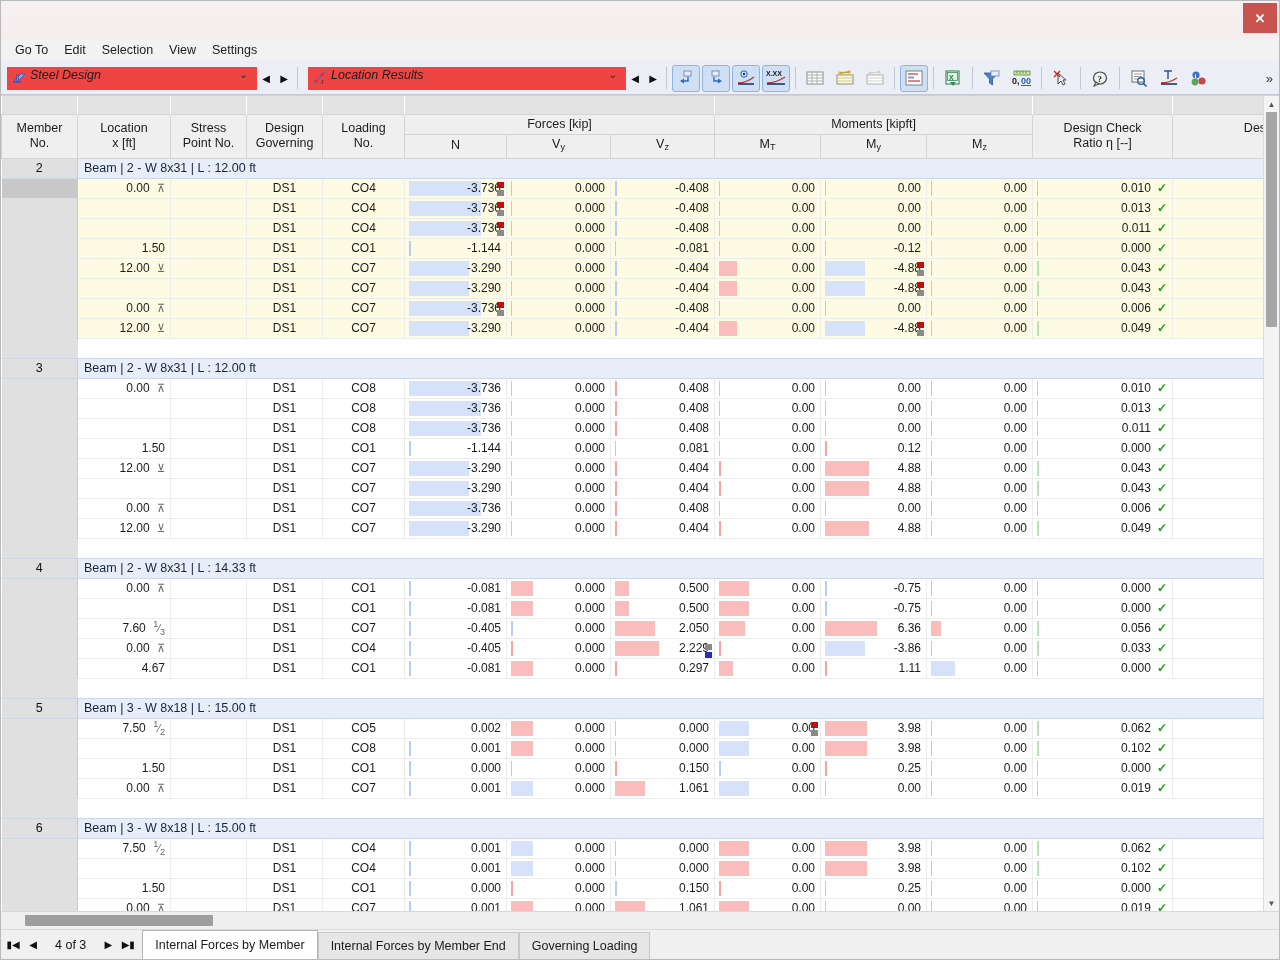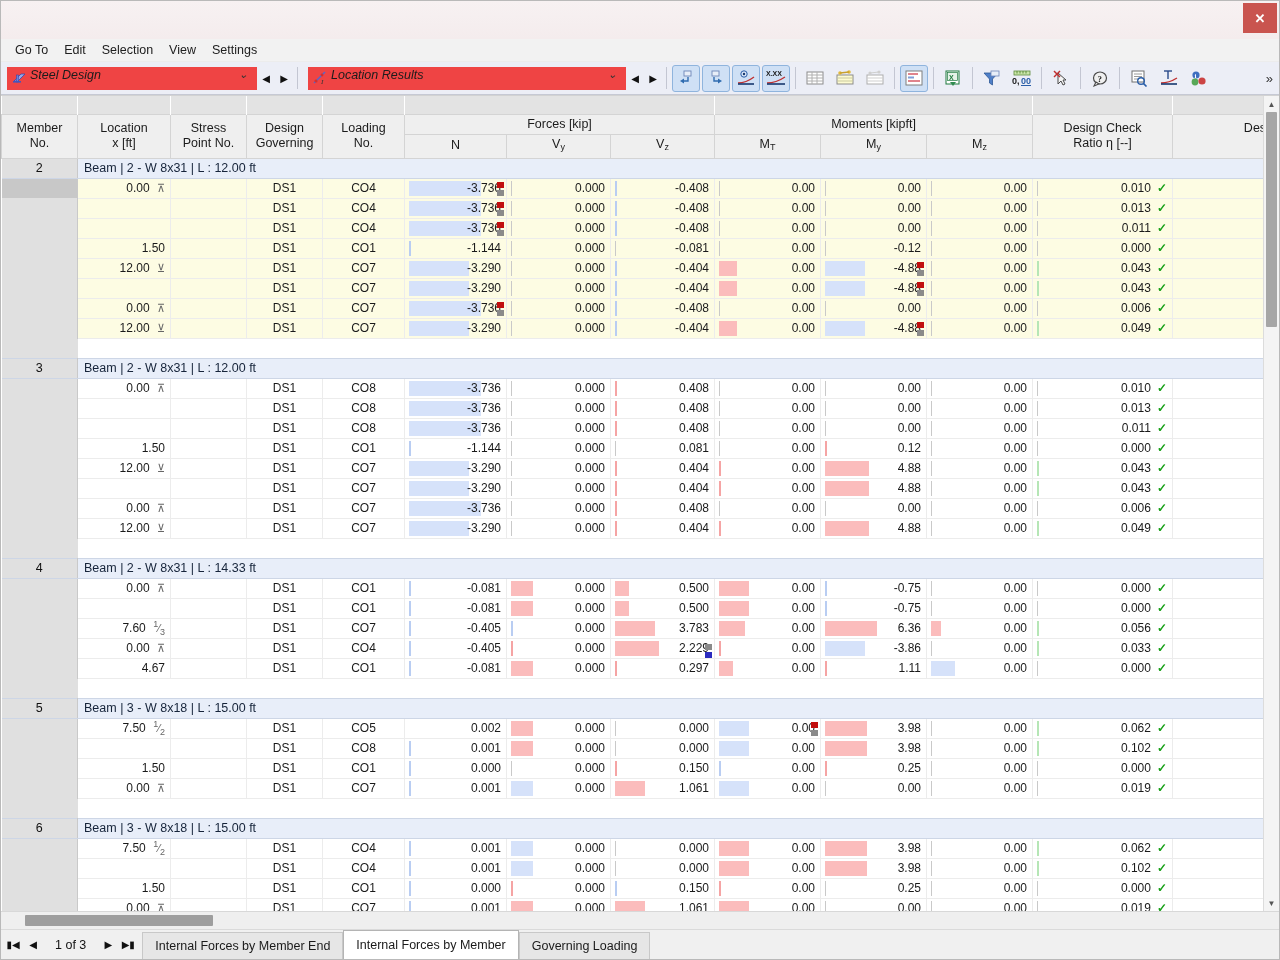--- a/index.html
+++ b/index.html
@@ -904,21 +904,21 @@
             <td class="typecell"></td>
           </tr>
           <tr class="datarow">
             <td class="memcell"></td>
             <td><span class="val">7.60</span> <span class="node-mark"><sup class="frac">1</sup>⁄<sub class="frac">3</sub></span></td>
             <td><span class="val"></span></td>
             <td class="ctr"><span class="val">DS1</span></td>
             <td class="ctr"><span class="val">CO7</span></td>
             <td class=""><span class="bar line-blue" style="left:4px"></span><span class="val">-0.405</span></td>
             <td class=""><span class="bar line-blue" style="left:4px"></span><span class="val">0.000</span></td>
-            <td class=""><span class="bar red" style="left:4px;width:40px"></span><span class="val">3.783</span></td>
+            <td class=""><span class="bar red" style="left:4px;width:40px"></span><span class="val">2.050</span></td>
             <td class=""><span class="bar red" style="left:4px;width:26px"></span><span class="val">0.00</span></td>
             <td class=""><span class="bar red" style="left:4px;width:52px"></span><span class="val">6.36</span></td>
             <td class=""><span class="bar red" style="left:4px;width:10px"></span><span class="val">0.00</span></td>
             <td><span class="bar line-green" style="left:4px"></span><span class="val">0.056</span><span class="check">✓</span></td>
             <td class="typecell"></td>
           </tr>
           <tr class="datarow">
             <td class="memcell"></td>
             <td><span class="val">0.00</span> <span class="node-mark">⊼</span></td>
             <td><span class="val"></span></td>
@@ -1106,21 +1106,21 @@
   </div>
 
   <div class="hscrollbar">
     <div class="hthumb"></div>
   </div>
 
   <div class="statusbar">
     <div class="pager">
       <div class="pbtn">▮◀</div>
       <div class="pbtn">◀</div>
-      <div class="ptext">1 of 3</div>
+      <div class="ptext">4 of 3</div>
       <div class="pbtn">▶</div>
       <div class="pbtn">▶▮</div>
     </div>
+    <div class="tab active">Internal Forces by Member</div>
     <div class="tab">Internal Forces by Member End</div>
-    <div class="tab active">Internal Forces by Member</div>
     <div class="tab">Governing Loading</div>
   </div>
 </div>
 
 </body></html>

